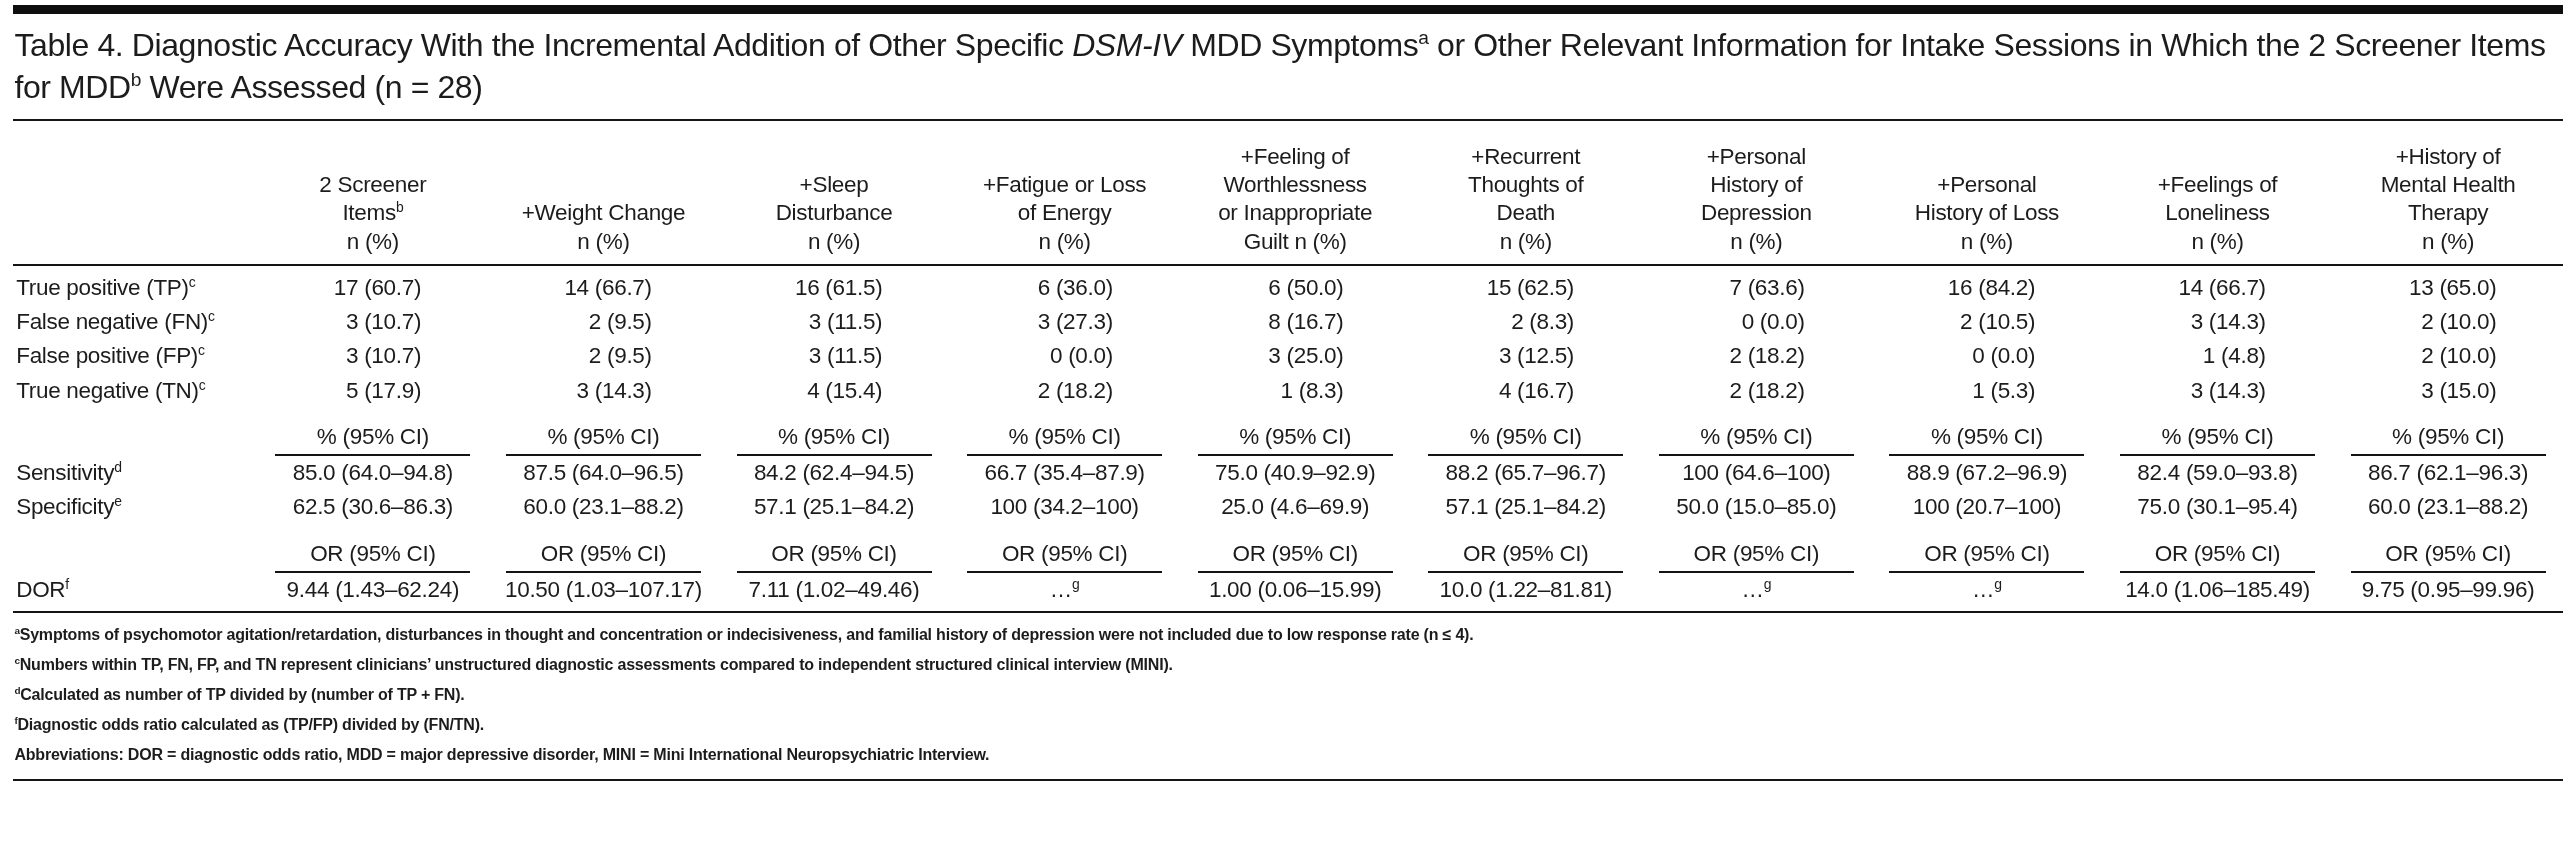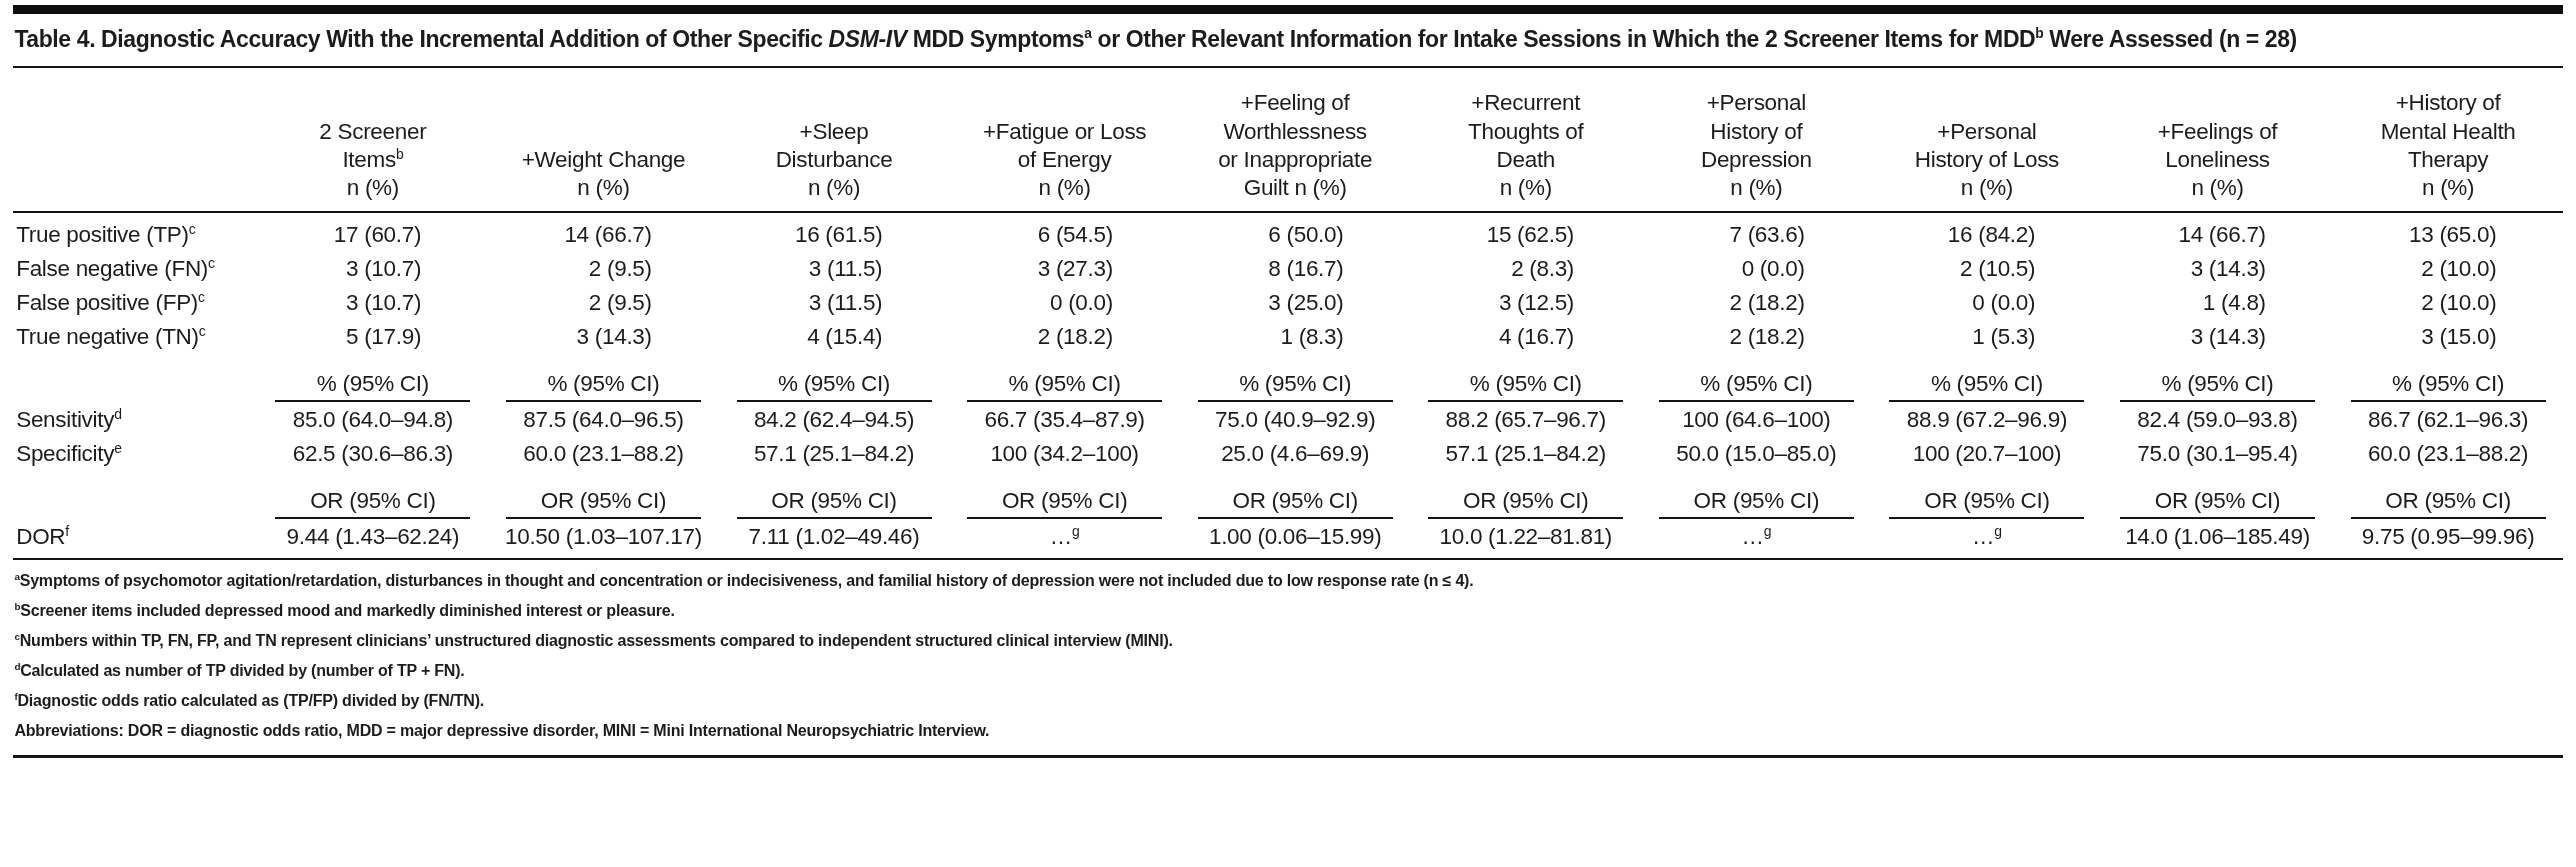--- a/index.html
+++ b/index.html
@@ -14,22 +14,22 @@
   }
   .page { padding: 0 12.6px; }
 
   .top-bar {
     margin-top: 5.4px;
     height: 9px;
     background: #0e0e0e;
   }
 
   .table-title {
-    font-size: 23px;
-    font-weight: bold;
+    font-size: 32px;
+    font-weight: normal;
     line-height: 1.30;
     letter-spacing: -0.4px;
     padding: 10.8px 1.8px 10.8px 1.8px;
   }
   .table-title sup { font-size: 60%; line-height: 0; }
 
   .title-rule { height: 1.8px; background: #151515; }
   .bottom-rule { height: 2.7px; background: #151515; margin-top: 1.8px; }
 
   table.acc {
@@ -122,21 +122,21 @@
           <th>+Feelings of<br>Loneliness<br>n (%)</th>
           <th>+History of<br>Mental Health<br>Therapy<br>n (%)</th>
         </tr>
     </thead>
     <tbody>
         <tr class="first-data">
           <td class="rowlabel">True positive (TP)<sup>c</sup></td>
           <td class="count">17 (60.7)</td>
           <td class="count">14 (66.7)</td>
           <td class="count">16 (61.5)</td>
-          <td class="count">6 (54.5)</td>
+          <td class="count">6 (36.0)</td>
           <td class="count">6 (50.0)</td>
           <td class="count">15 (62.5)</td>
           <td class="count">7 (63.6)</td>
           <td class="count">16 (84.2)</td>
           <td class="count">14 (66.7)</td>
           <td class="count">13 (65.0)</td>
         </tr>
         <tr>
           <td class="rowlabel">False negative (FN)<sup>c</sup></td>
           <td class="count">3 (10.7)</td>
@@ -283,21 +283,20 @@
           <td>…<sup>g</sup></td>
           <td>…<sup>g</sup></td>
           <td>14.0 (1.06–185.49)</td>
           <td>9.75 (0.95–99.96)</td>
         </tr>
       </tbody>
   </table>
 
   <div class="footnotes">
       <div><sup>a</sup>Symptoms of psychomotor agitation/retardation, disturbances in thought and concentration or indecisiveness, and familial history of depression were not included due to low response rate (n ≤ 4).</div>
-      <div><sup>b</sup>Screener items included depressed mood and markedly diminished interest or pleasure.</div>
       <div><sup>c</sup>Numbers within TP, FN, FP, and TN represent clinicians’ unstructured diagnostic assessments compared to independent structured clinical interview (MINI).</div>
       <div><sup>d</sup>Calculated as number of TP divided by (number of TP + FN).</div>
       <div><sup>f</sup>Diagnostic odds ratio calculated as (TP/FP) divided by (FN/TN).</div>
       <div>Abbreviations: DOR = diagnostic odds ratio, MDD = major depressive disorder, MINI = Mini International Neuropsychiatric Interview.</div>
     </div>
   <div class="bottom-rule"></div>
 </div>
 
 
 </body></html>

